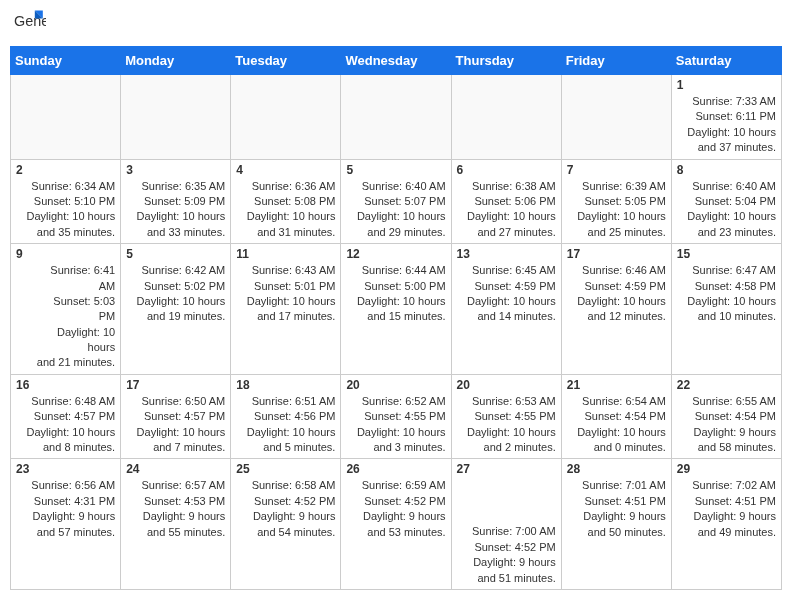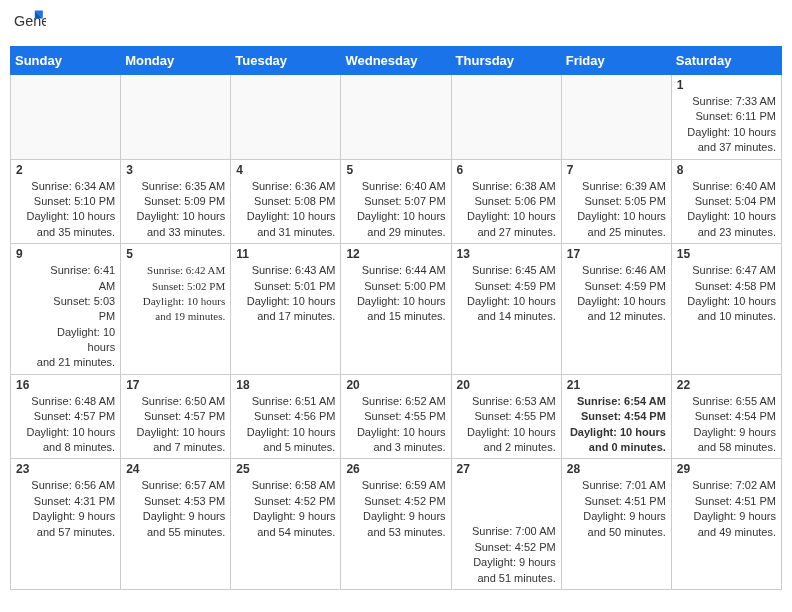--- a/index.html
+++ b/index.html
@@ -182,21 +182,21 @@
       <tr>
         <td>
           <span class="day-number">9</span>
           <div class="day-info" style="white-space: pre-line; margin-left: 20px;">Sunrise: 6:41 AM
 Sunset: 5:03 PM
 Daylight: 10 hours
 and 21 minutes.</div>
         </td>
         <td>
           <span class="day-number">5</span>
-          <div class="day-info" style="white-space: pre-line; font-family: Liberation Serif, serif;">Sunrise: 6:42 AM
+          <div class="day-info" style="white-space: pre-line;">Sunrise: 6:42 AM
 Sunset: 5:02 PM
 Daylight: 10 hours
 and 19 minutes.</div>
         </td>
         <td>
           <span class="day-number">11</span>
           <div class="day-info" style="white-space: pre-line;">Sunrise: 6:43 AM
 Sunset: 5:01 PM
 Daylight: 10 hours
 and 17 minutes.</div>
@@ -261,21 +261,21 @@
         </td>
         <td>
           <span class="day-number">20</span>
           <div class="day-info" style="white-space: pre-line;">Sunrise: 6:53 AM
 Sunset: 4:55 PM
 Daylight: 10 hours
 and 2 minutes.</div>
         </td>
         <td>
           <span class="day-number">21</span>
-          <div class="day-info" style="white-space: pre-line; font-weight: bold;">Sunrise: 6:54 AM
+          <div class="day-info" style="white-space: pre-line;">Sunrise: 6:54 AM
 Sunset: 4:54 PM
 Daylight: 10 hours
 and 0 minutes.</div>
         </td>
         <td>
           <span class="day-number">22</span>
           <div class="day-info" style="white-space: pre-line;">Sunrise: 6:55 AM
 Sunset: 4:54 PM
 Daylight: 9 hours
 and 58 minutes.</div>

